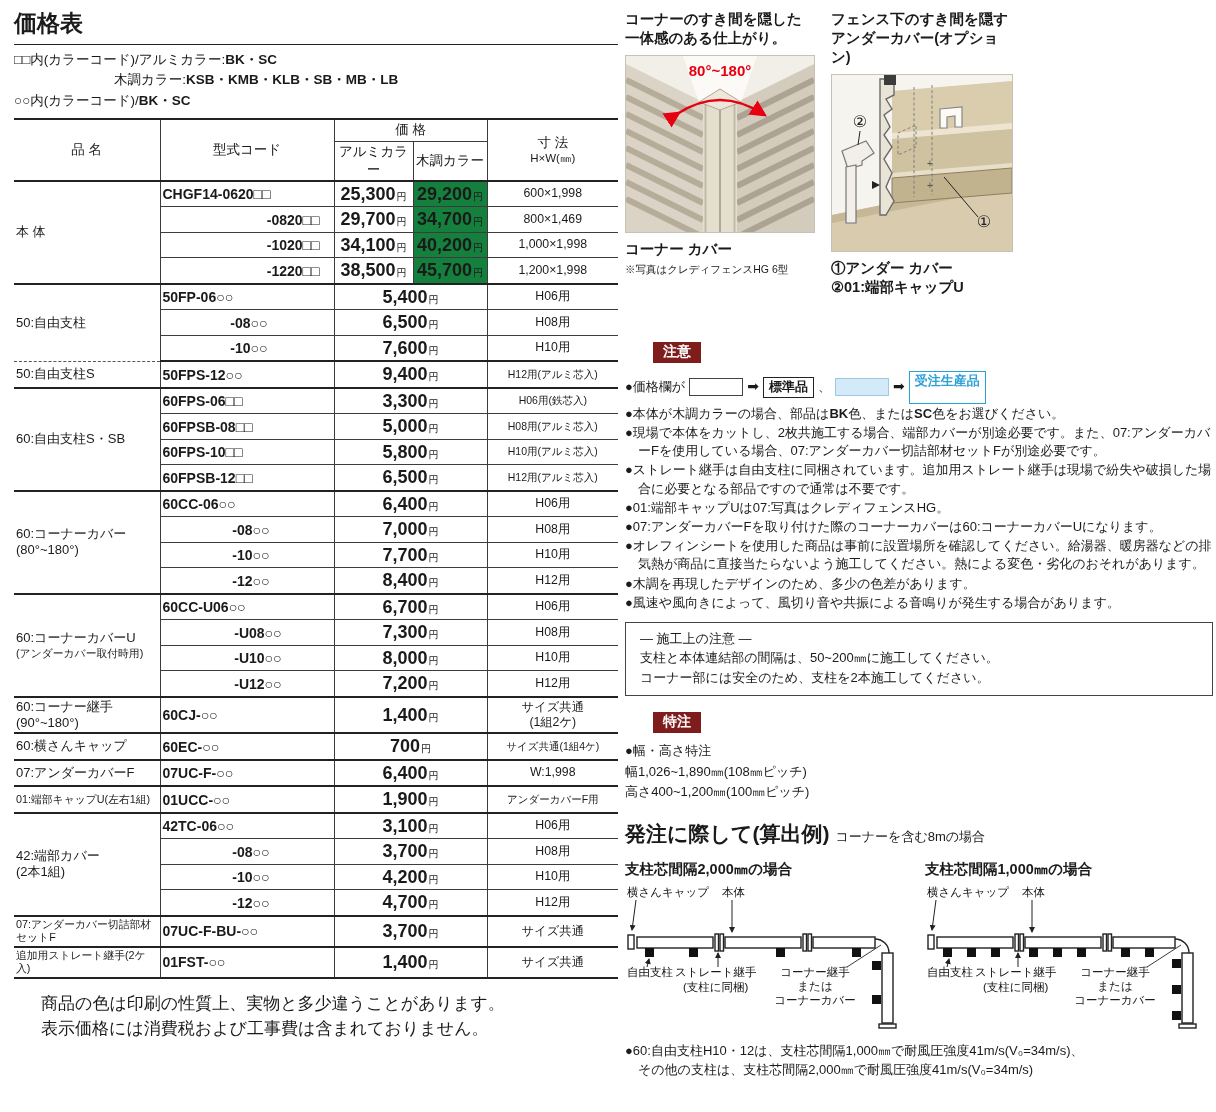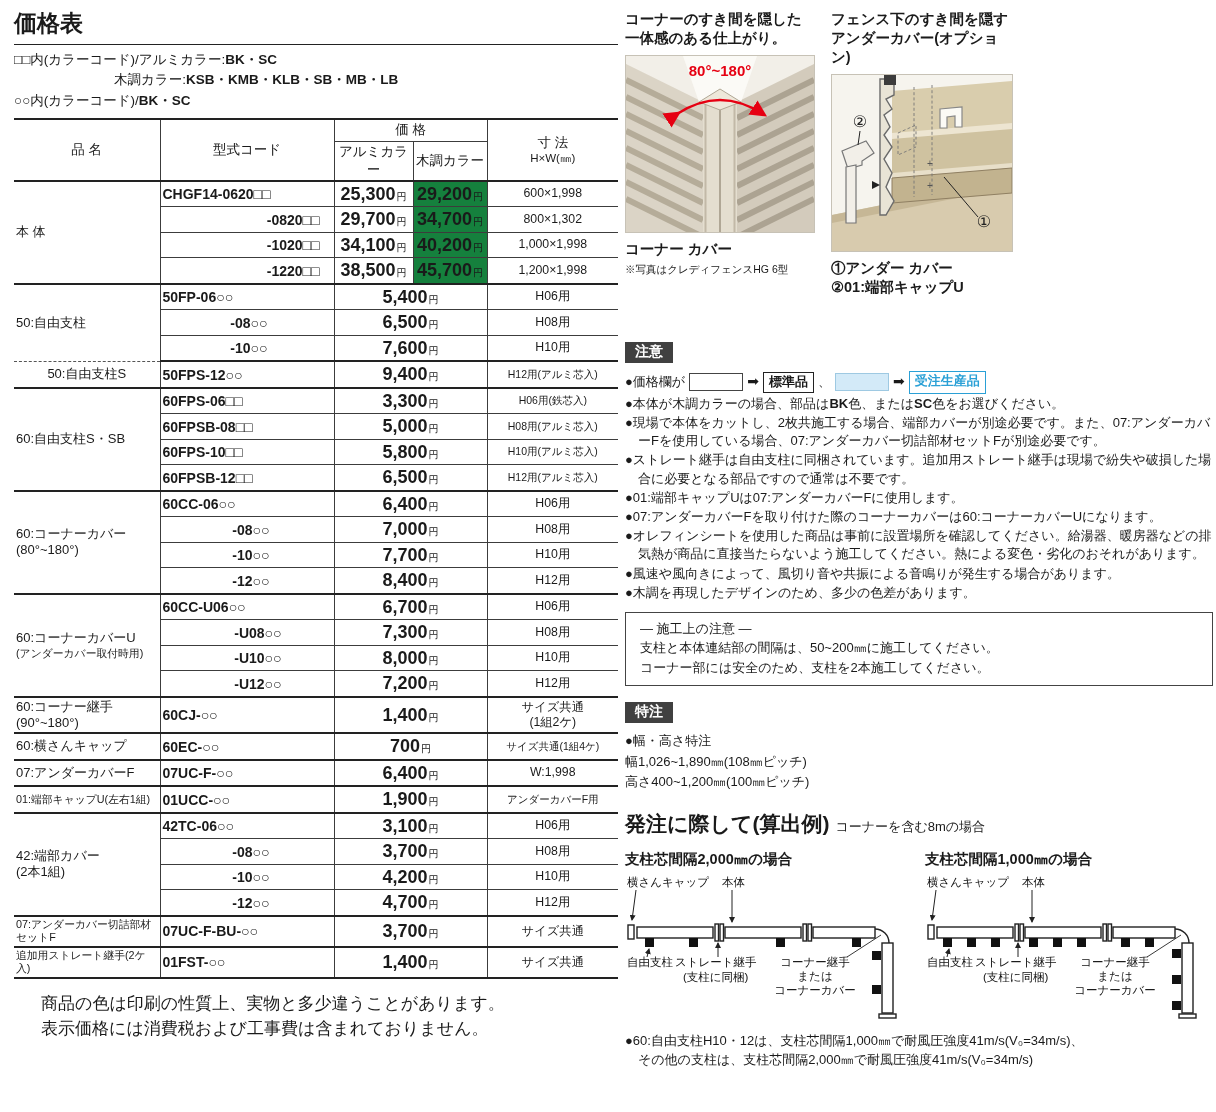--- a/index.html
+++ b/index.html
@@ -20,50 +20,50 @@
   .price thead tr:first-child th{border-top:2px solid #222;}
   .price thead tr:first-child th{height:19px;}
   .price thead tr:last-child th{height:19px;}
   .h-sub{font-size:11.5px;}
   .hsz2{font-size:11.5px;line-height:1.1;}
   .h-name,.name-cell{border-left:none !important;}
   .h-size,.size-cell{border-right:none !important;}
   .price tbody td{height:22.5px;}
   .price tbody tr.g-top > td{border-top:2px solid #222;}
   .price tbody tr:last-child td{border-bottom:2px solid #222;}
-  td.dash-top{border-top:1px dashed #555 !important;text-align:center;}
+  td.dash-top{border-top:1px dashed #555 !important;}
   td.dash-below{border-bottom:none !important;}
   .name-cell{font-size:13px;text-align:left;padding-left:4px;vertical-align:middle;line-height:1.25;}
   .name-cell .small{font-size:10.8px;}
   .code-cell{font-weight:bold;font-size:14px;text-align:left;padding-left:8px;white-space:nowrap;}
   .code-cell.cont{text-align:right;padding-left:0;}
   .price-cell{text-align:center;white-space:nowrap;}
   .price-cell .val{font-weight:bold;font-size:18px;}
   .price-cell .yen{font-size:10px;margin-left:1px;}
   .moku-hl{background:#15803d;}
   .size-cell{text-align:center;font-size:12.3px;line-height:1.25;}
   .size-cell.ss{font-size:10.5px;}
   .tbl-notes{font-size:17px;line-height:1.5;margin-top:12px;margin-left:27px;}
   
   .right-col{position:absolute;left:625px;top:10px;width:588px;font-size:13px;}
   .figs{display:flex;gap:16px;}
   .fig h3{font-size:14.5px;font-weight:bold;margin:0 0 7px 0;line-height:1.3;}
   .imgbox{border:1px solid #c7c2b6;line-height:0;}
   .fig .cap{font-size:14.5px;font-weight:bold;margin-top:7px;line-height:1.35;}
   .fig .note{font-size:10.5px;margin-top:4px;}
-  .badge{display:inline-block;background:#404040;color:#fff;font-weight:bold;font-size:14px;padding:1px 10px 2px 10px;}
+  .badge{display:inline-block;background:#7f1d1d;color:#fff;font-weight:bold;font-size:14px;padding:1px 10px 2px 10px;margin-left:28px;}
   .sec-notice{margin-top:44px;}
   .bullets{margin-top:8px;line-height:1.4;}
   .bullets > div{text-indent:-13px;padding-left:13px;margin:1px 0;}
   .legend-line{display:flex;align-items:center;gap:4px;text-indent:0 !important;padding-left:0 !important;}
   .box-w,.box-b{display:inline-block;width:52px;height:16px;border:1px solid #444;background:#fff;}
   .box-b{background:#d3eaf8;border-color:#9ec9e2;}
   .arr{font-size:14px;}
   .tag-std{border:1.5px solid #222;padding:0 5px 1px 5px;font-weight:bold;}
-  .tag-mto{border:1.5px solid #2aa0d6;color:#2aa0d6;padding:0 5px 3px 5px;font-weight:bold;}
+  .tag-mto{border:1.5px solid #2aa0d6;color:#2aa0d6;padding:0 5px 13px 5px;font-weight:bold;}
   .cons-box{border:1px solid #444;padding:6px 14px 8px 14px;margin:10px 0 16px 0;line-height:1.5;}
   .sec-special .lines{margin-top:8px;line-height:1.55;}
   .sec-order{margin-top:18px;}
   .oe-title{font-size:21px;font-weight:bold;}
   .oe-sub{font-size:13px;font-weight:normal;margin-left:6px;}
   .oe-cases{display:flex;gap:12px;margin-top:12px;}
   .oe-case h4{font-size:14.5px;font-weight:bold;margin:0 0 4px 0;}
   svg.diagram text{font-size:10.5px;fill:#111;}
   svg.diagram .lbl-b{font-size:11.5px;}
   .oe-notes{margin-top:6px;line-height:1.45;}
@@ -111,21 +111,21 @@
           </td>
           <td class="code-cell">CHGF14-0620□□</td>
           <td class="price-cell"><span class="val">25,300</span><span class="yen">円</span></td>
           <td class="price-cell moku-hl"><span class="val">29,200</span><span class="yen">円</span></td>
           <td class="size-cell">600×1,998</td>
         </tr>
         <tr>
           <td class="code-cell cont" style="padding-right: 14px;">-0820□□</td>
           <td class="price-cell"><span class="val">29,700</span><span class="yen">円</span></td>
           <td class="price-cell moku-hl"><span class="val">34,700</span><span class="yen">円</span></td>
-          <td class="size-cell">800×1,302</td>
+          <td class="size-cell">800×1,469</td>
         </tr>
         <tr>
           <td class="code-cell cont" style="padding-right: 14px;">-1020□□</td>
           <td class="price-cell"><span class="val">34,100</span><span class="yen">円</span></td>
           <td class="price-cell moku-hl"><span class="val">40,200</span><span class="yen">円</span></td>
           <td class="size-cell">1,000×1,998</td>
         </tr>
         <tr>
           <td class="code-cell cont" style="padding-right: 14px;">-1220□□</td>
           <td class="price-cell"><span class="val">38,500</span><span class="yen">円</span></td>
@@ -408,25 +408,25 @@
         <span class="arr">➡</span>
         <span class="tag-std">標準品</span>
         <span>、</span>
         <span class="box-b"></span>
         <span class="arr">➡</span>
         <span class="tag-mto">受注生産品</span>
       </div>
     <div>●本体が木調カラーの場合、部品は<b>BK</b>色、または<b>SC</b>色をお選びください。</div>
         <div>●現場で本体をカットし、2枚共施工する場合、端部カバーが別途必要です。また、07:アンダーカバーFを使用している場合、07:アンダーカバー切詰部材セットFが別途必要です。</div>
         <div>●ストレート継手は自由支柱に同梱されています。追加用ストレート継手は現場で紛失や破損した場合に必要となる部品ですので通常は不要です。</div>
-        <div>●01:端部キャップUは07:アンダーカバーFに使用します。</div>
+        <div>●01:端部キャップUは07:写真はクレディフェンスHG。</div>
         <div>●07:アンダーカバーFを取り付けた際のコーナーカバーは60:コーナーカバーUになります。</div>
         <div>●オレフィンシートを使用した商品は事前に設置場所を確認してください。給湯器、暖房器などの排気熱が商品に直接当たらないよう施工してください。熱による変色・劣化のおそれがあります。</div>
+        <div>●木調を再現したデザインのため、多少の色差があります。</div>
         <div>●風速や風向きによって、風切り音や共振による音鳴りが発生する場合があります。</div>
-        <div>●木調を再現したデザインのため、多少の色差があります。</div>
       </div>
   </div>
 
   <div class="cons-box">
     <div>― 施工上の注意 ―</div>
     <div>支柱と本体連結部の間隔は、50~200㎜に施工してください。</div>
     <div>コーナー部には安全のため、支柱を2本施工してください。</div>
   </div>
 
   <div class="sec-special">

